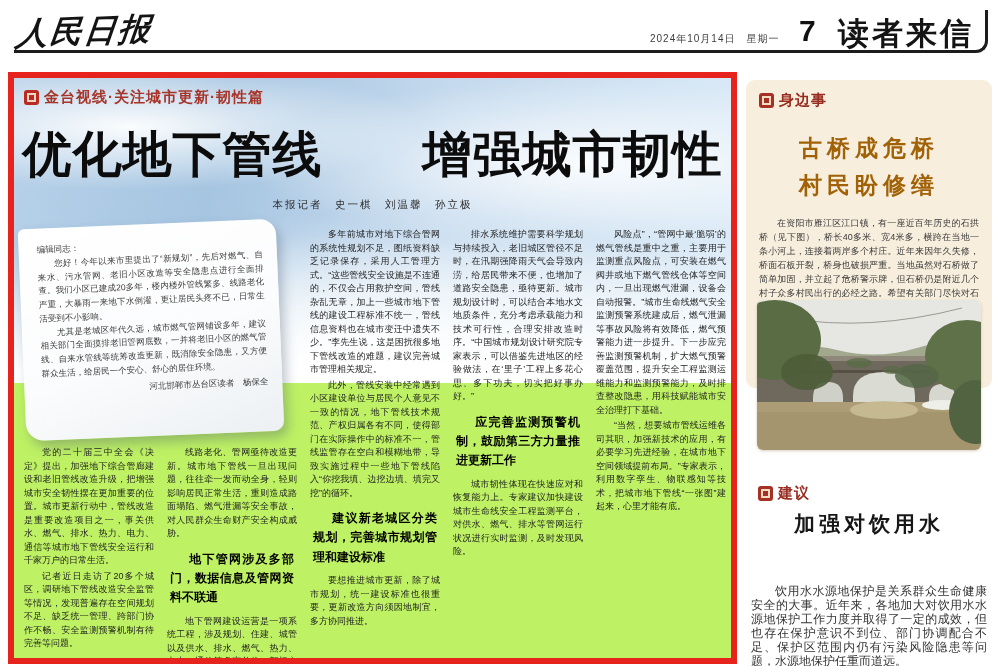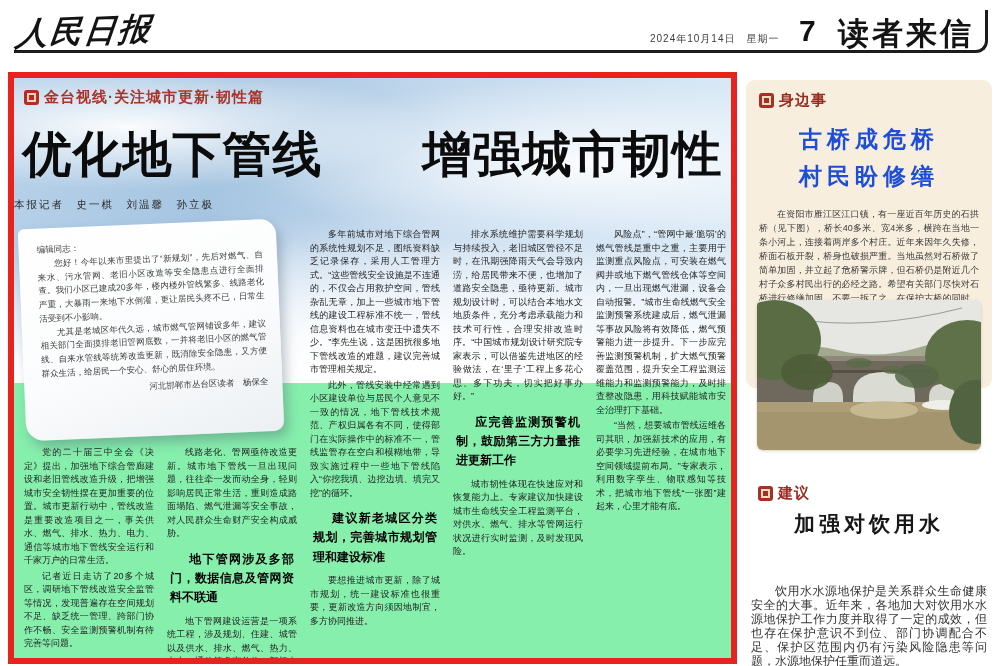--- a/index.html
+++ b/index.html
@@ -13,37 +13,37 @@
   .masthead { position:absolute; left:16px; top:10px; font-family:"Liberation Serif", serif;
               font-size:32px; font-weight:bold; font-style:italic; color:#141414;
               letter-spacing:2px; transform:rotate(-2deg) skewX(-8deg); }
   .pub-date { position:absolute; left:650px; top:32px; font-size:10px; color:#3d3d3d; letter-spacing:1px; }
   .page-num { position:absolute; left:799px; top:14px; font-size:30px; font-weight:bold; color:#111; }
   .section-title { position:absolute; left:838px; top:13px; font-size:31px; font-weight:900;
                    letter-spacing:3px; color:#141414; }
 
   
   .main-box { position:absolute; left:8px; top:72px; width:729px; height:592px;
-              border:6px solid #e6231d; background:#86efac; overflow:hidden; }
+              border:6px solid #e6231d; background:#bef264; overflow:hidden; }
   .sky { position:absolute; left:0; top:0; width:100%; height:305px;
          background:
            linear-gradient(180deg, rgba(255,255,255,0) 52%, #ffffff 96%),
            radial-gradient(ellipse 420px 90px at 16% 16%, rgba(255,255,255,.95), rgba(255,255,255,0) 70%),
            radial-gradient(ellipse 520px 130px at 80% 28%, rgba(255,255,255,.9), rgba(255,255,255,0) 65%),
            radial-gradient(ellipse 600px 210px at 50% 92%, rgba(255,255,255,.9), rgba(255,255,255,0) 70%),
            linear-gradient(100deg, #b7d1e9 0%, #a6c5e1 28%, #c5daee 58%, #dcebf7 100%); }
 
   .kicker { position:absolute; left:10px; top:10px; display:flex; align-items:center; gap:5px; }
   .kicker-icon { width:15px; height:15px; background:#b92b22; border-radius:3px; position:relative; flex:none; }
   .kicker-icon::after { content:""; position:absolute; inset:3px; border:2px solid #f0d6c0; }
   .kicker-text { font-size:15px; font-weight:bold; color:#a7352a; letter-spacing:1px; }
 
   .headline { position:absolute; left:0; top:44px; width:100%; text-align:center;
               font-size:49px; font-weight:900; color:#0c0c0c; letter-spacing:1px; white-space:nowrap; }
-  .byline { position:absolute; left:0; top:120px; width:100%; text-align:left;
+  .byline { position:absolute; left:0; top:120px; width:100%; text-align:center;
             font-size:10.5px; color:#2e2e2e; letter-spacing:2px; }
 
   
   .letter { position:absolute; left:8px; top:146px; width:258px; height:212px;
             background:linear-gradient(160deg,#ffffff 0%, #fbfcfd 55%, #ecf0f3 100%);
             border-radius:6px 16px 10px 18px; transform:rotate(-2.4deg);
             box-shadow:4px 7px 12px rgba(70,85,105,.35); padding:15px 14px 8px 18px; overflow:hidden; }
   .letter-text { font-size:8.5px; line-height:1.62; color:#3c3c3c; text-align:justify; }
   .letter-text p { text-indent:2em; }
   .letter-salutation { text-indent:0 !important; }
@@ -61,22 +61,22 @@
   #col4 { left:439px; top:150px; height:430px; }
   #col5 { left:582px; top:150px; height:430px; }
 
   
   .story-box { position:absolute; left:746px; top:80px; width:246px; height:308px;
                background:#f8eedd; border-radius:9px; padding:11px 13px; }
   .label-row { display:flex; align-items:center; gap:5px; }
   .label-icon { width:15px; height:15px; background:#a63026; border-radius:3px; position:relative; flex:none; }
   .label-icon::after { content:""; position:absolute; inset:3px; border:2px solid #f3ddc2; }
   .label-text { font-size:15px; font-weight:bold; color:#992c21; letter-spacing:1px; }
-  .story-title { margin-top:12px; text-align:center; font-family:"Liberation Serif", serif;
-                 font-size:23px; font-weight:bold; letter-spacing:5px; color:#1d4ed8; line-height:1.6; }
+  .story-title { margin-top:21px; text-align:center; font-family:"Liberation Serif", serif;
+                 font-size:23px; font-weight:bold; letter-spacing:5px; color:#a16207; line-height:1.6; }
   .story-body { margin-top:11px; font-size:9px; line-height:14px; text-align:justify; color:#3b3b3b;
                 height:96px; overflow:hidden; }
   .story-body p { text-indent:2em; }
   .story-signoff { text-align:right; font-size:9px; color:#3b3b3b; margin-top:1px; }
   .photo { position:absolute; left:757px; top:300px; width:224px; height:150px;
            border-radius:6px; overflow:hidden; box-shadow:0 1px 3px rgba(120,100,60,.3); }
 
   .suggest-label { position:absolute; left:758px; top:484px; }
   .suggest-title { position:absolute; left:746px; top:507px; width:246px; text-align:center;
                    font-family:"Liberation Serif", serif; font-size:21px; font-weight:bold;

